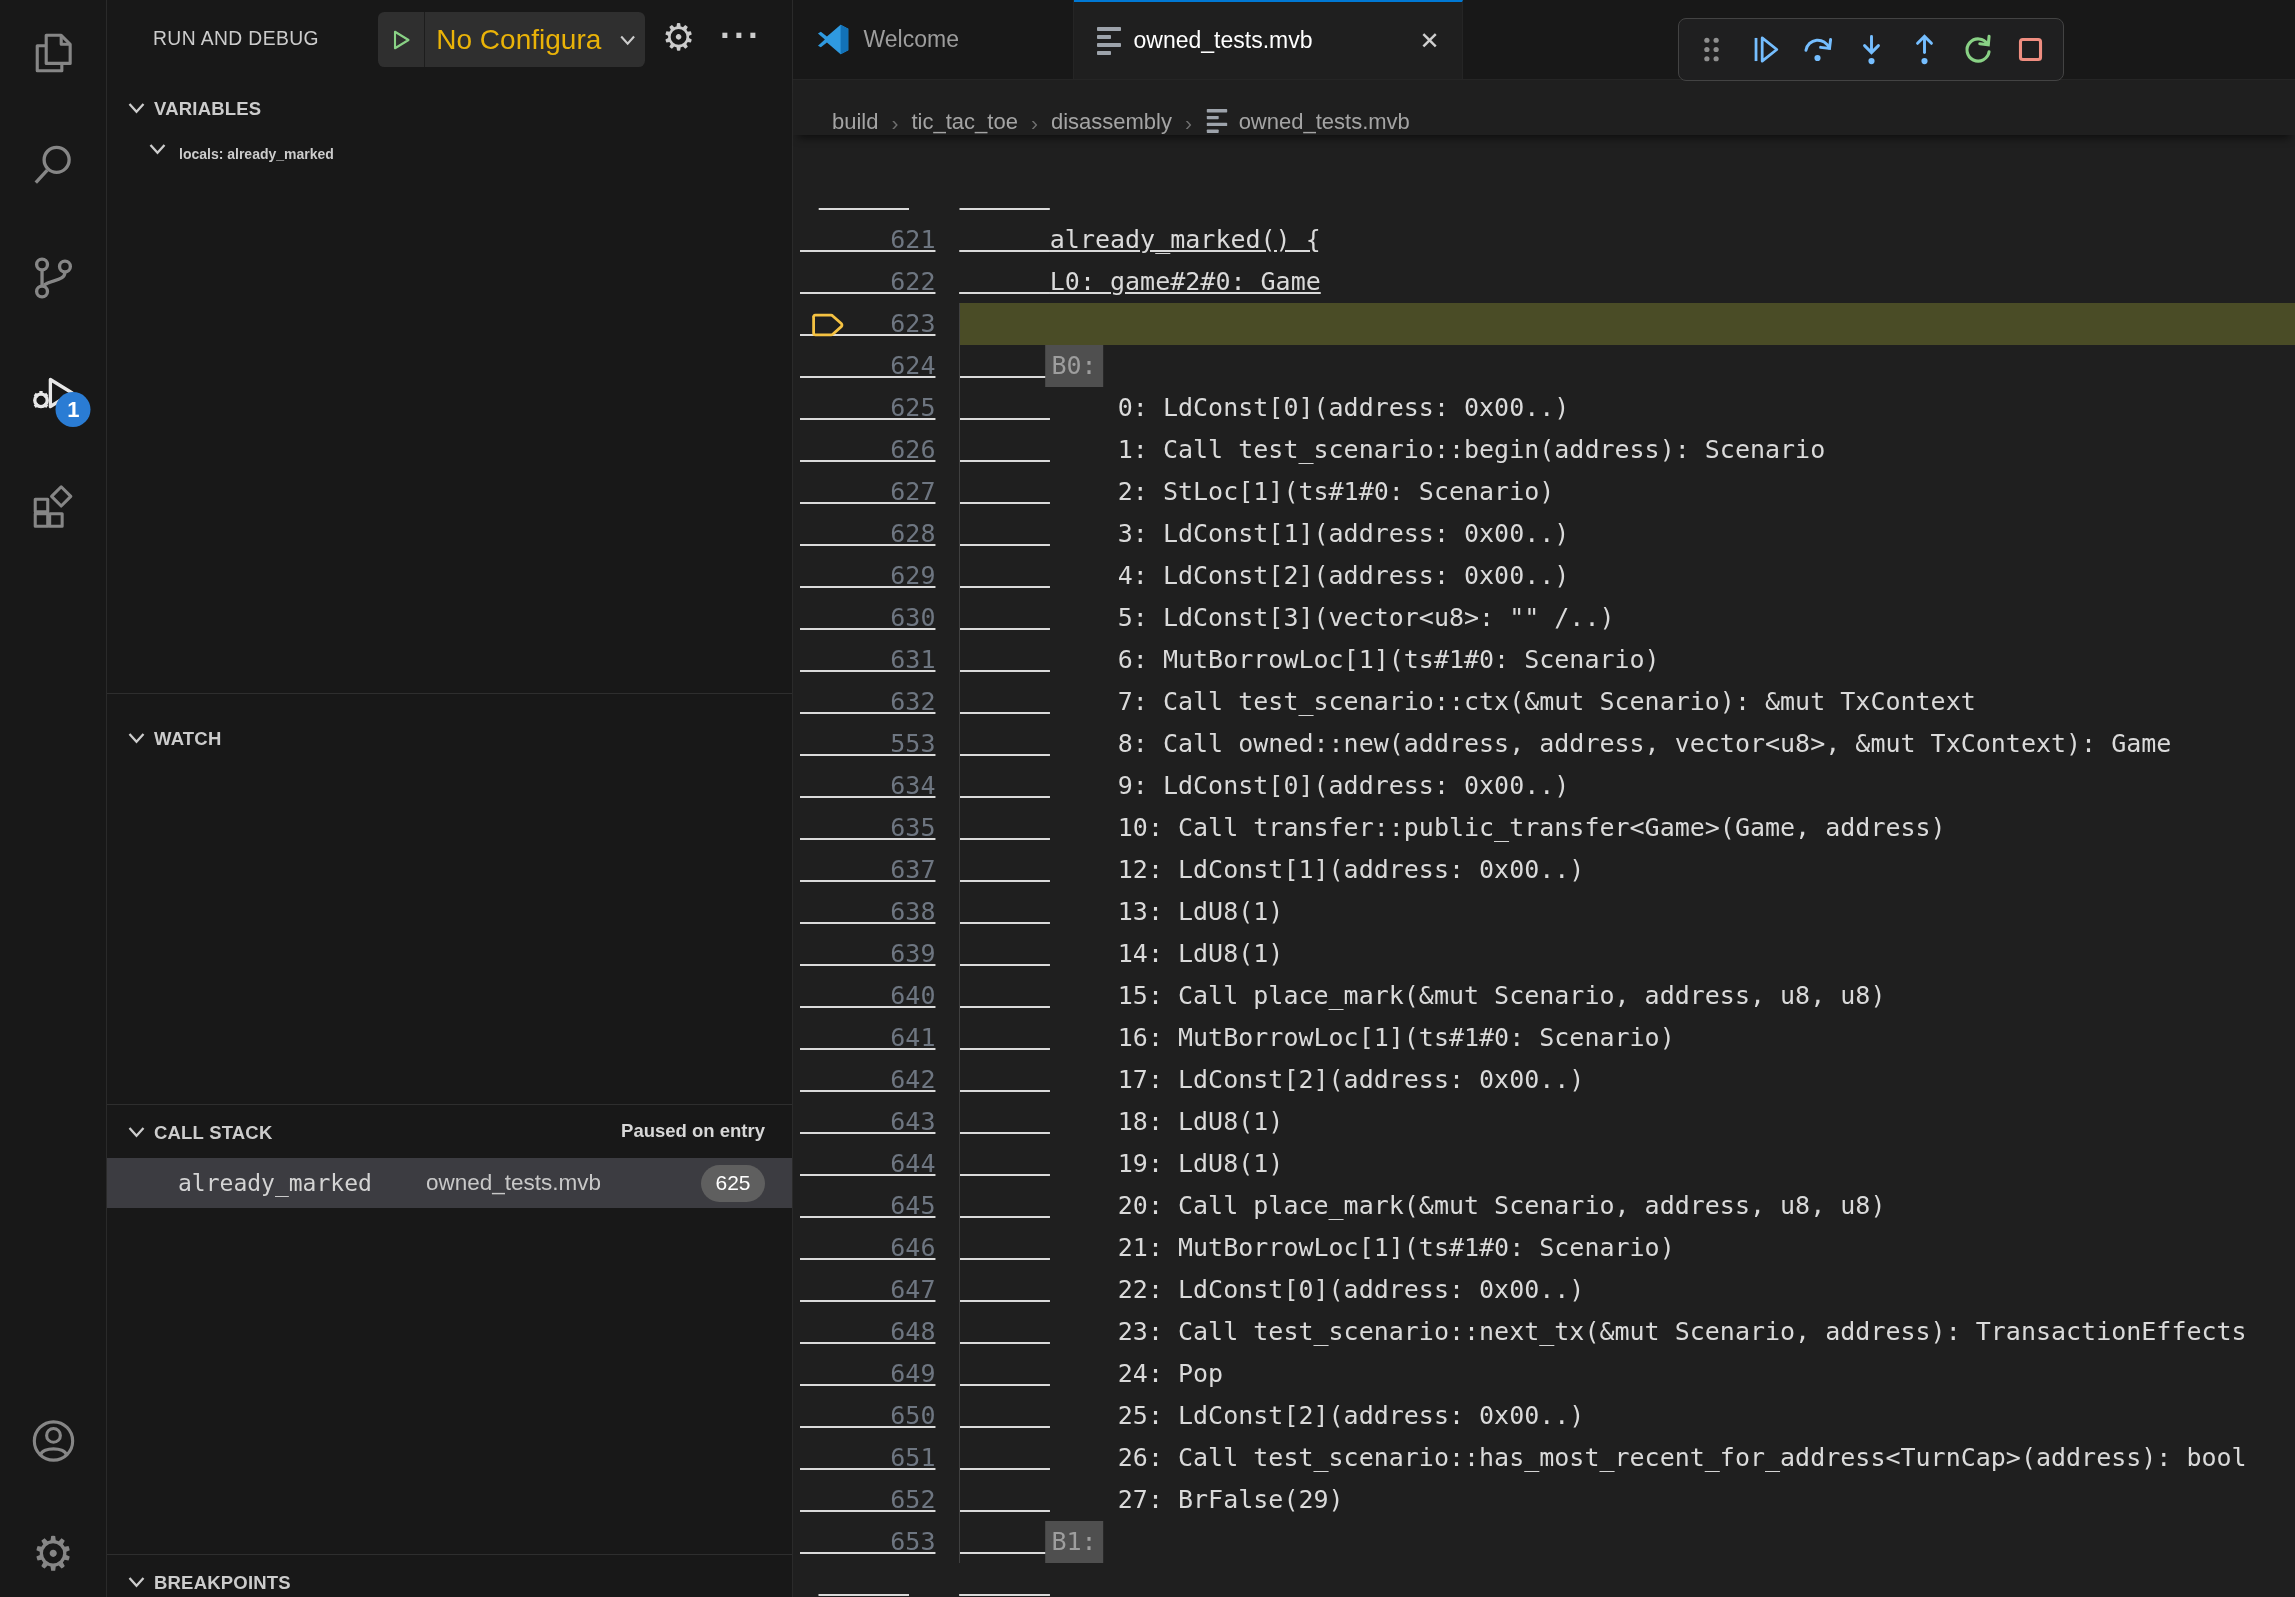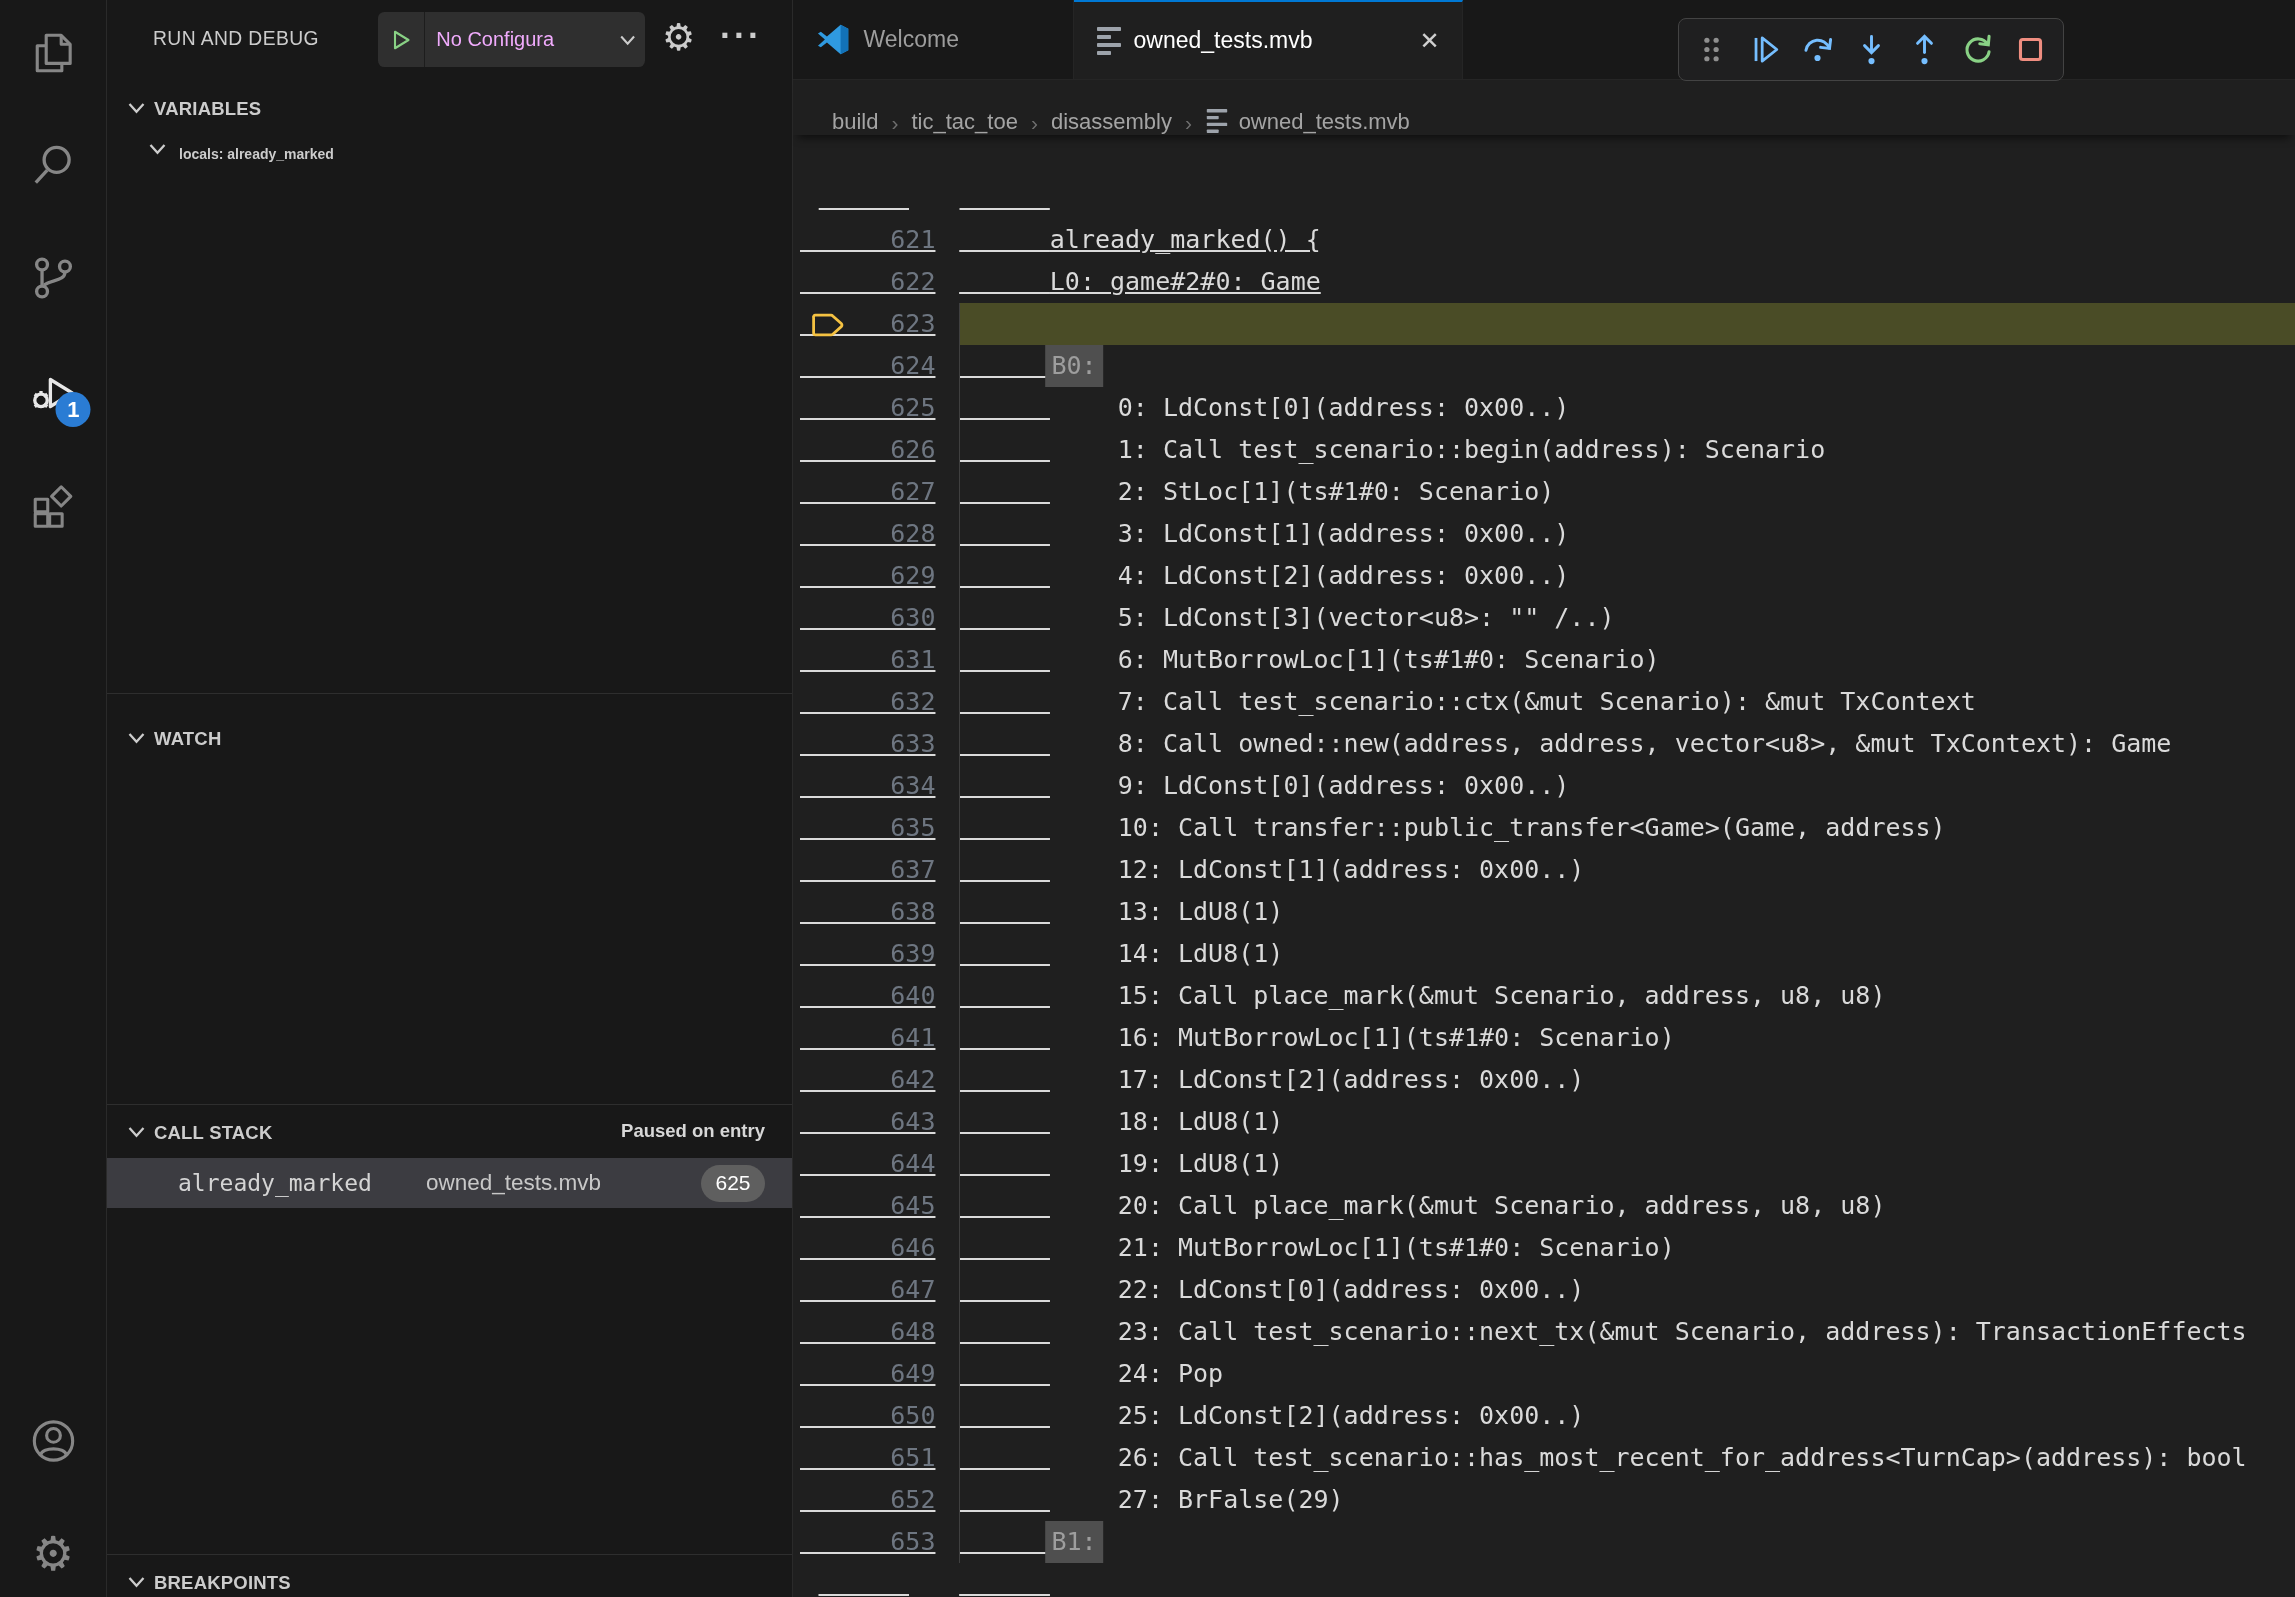--- a/index.html
+++ b/index.html
@@ -13,21 +13,21 @@
   .ab-icon.active { color:#e7e7e7; }
   .ab-badge { position:absolute; right:-11.3px; bottom:-8px; min-width:35px; height:35px; border-radius:17.7px; background:#2a7cd4; color:#ffffff; font-size:22px; font-weight:700; display:flex; align-items:center; justify-content:center; }
   .gear-glyph { font-size:47px; line-height:1; color:#868686; font-family:"DejaVu Sans", sans-serif; }
 
   
   .sidebar { position:absolute; left:107px; top:0; width:685px; height:100%; background:#181818; z-index:4; }
   .sb-header { position:absolute; left:0; top:0; width:100%; height:77px; display:flex; align-items:center; }
   .sb-title { position:absolute; left:46px; font-size:19.3px; color:#cccccc; letter-spacing:0.4px; }
   .config-widget { position:absolute; left:271px; top:12px; width:267px; height:55px; background:#2f2f2f; border-radius:6.4px; display:flex; align-items:center; overflow:hidden; }
   .cfg-play { width:47px; height:100%; display:flex; align-items:center; justify-content:center; border-right:0.8px solid #1d1d1d; }
-  .cfg-label { flex:1; padding-left:11.3px; font-size:20px; color:#f0abfc; white-space:nowrap; overflow:hidden; }
+  .cfg-label { flex:1; padding-left:11.3px; font-size:28px; color:#eab308; white-space:nowrap; overflow:hidden; }
   .cfg-chevron { padding:0 8px 0 0; display:flex; }
   .sb-gear { position:absolute; left:555px; top:19.3px; font-size:37px; color:#cccccc; font-family:"DejaVu Sans", sans-serif; line-height:1; }
   .sb-dots { position:absolute; left:613px; top:14.5px; font-size:35px; font-weight:700; color:#cccccc; letter-spacing:2.4px; }
 
   .sec-header { display:flex; align-items:center; height:43px; }
   .sec-chevron { position:absolute; left:19.3px; }
   .sec-label { position:absolute; left:47px; font-size:18.5px; font-weight:700; color:#cccccc; letter-spacing:0.2px; }
   .chev svg { width:21px; height:21px; stroke:#cccccc; }
 
   .sec-variables { position:absolute; left:0; top:87px; width:100%; }
@@ -427,21 +427,21 @@
     </div>
     <div class="content">
       <span class="guide"></span>
       <span class="txt">7: Call test_scenario::ctx(&amp;mut Scenario): &amp;mut TxContext</span>
     </div>
   </div>
 
   <div class="code-row instr has-guide">
     <div class="gutter">
       
-      <span class="lnum">633</span>
+      <span class="lnum">553</span>
     </div>
     <div class="content">
       <span class="guide"></span>
       <span class="txt">8: Call owned::new(address, address, vector&lt;u8&gt;, &amp;mut TxContext): Game</span>
     </div>
   </div>
 
   <div class="code-row instr has-guide">
     <div class="gutter">
       

